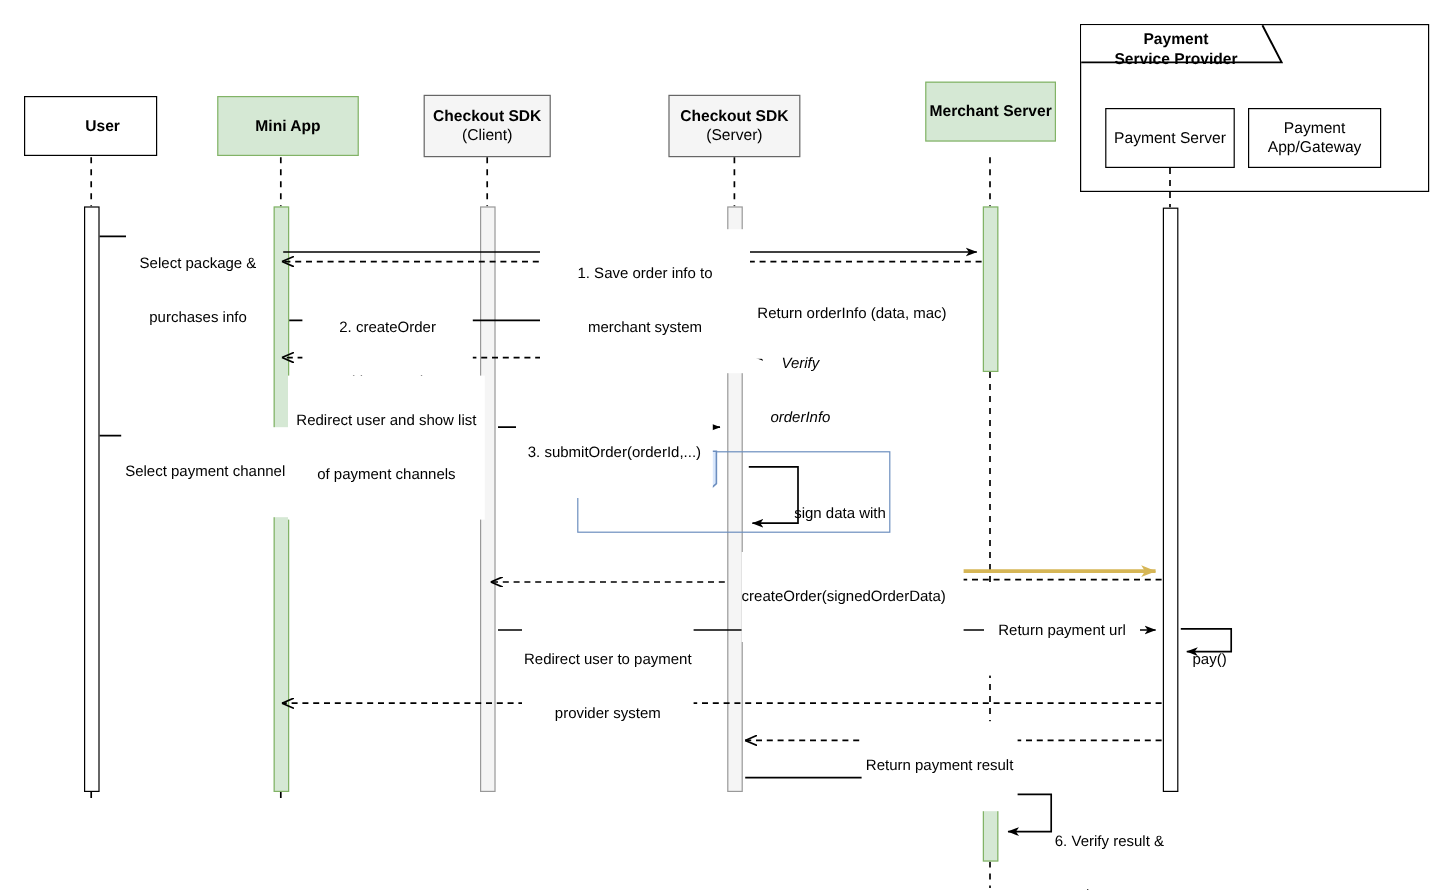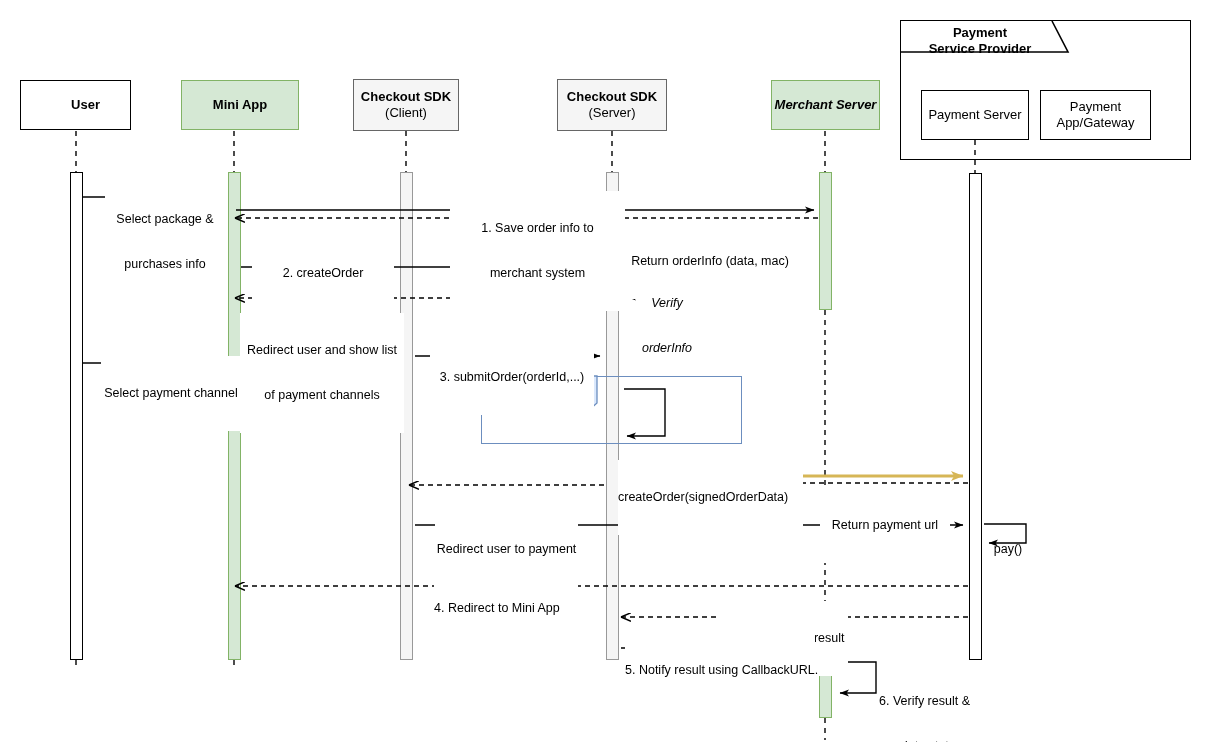--- a/index.html
+++ b/index.html
@@ -109,21 +109,21 @@
   <div class="hdr hdr-grey" style="left:353px; top:79px; width:106px; height:52px;">
     <span class="t1">Checkout SDK</span>
     <span class="t2">(Client)</span>
   </div>
 
   <div class="hdr hdr-grey" style="left:557px; top:79px; width:110px; height:52px;">
     <span class="t1">Checkout SDK</span>
     <span class="t2">(Server)</span>
   </div>
 
-  <div class="hdr hdr-green" style="left:771px; top:80px; width:109px; height:50px;font-style:italic;">
+  <div class="hdr hdr-green" style="left:771px; top:68px; width:109px; height:50px;">
     <span class="t1">Merchant Server</span>
   </div>
 
   <div class="pspbox" style="left:900px; top:20px; width:291px; height:140px;"></div>
 
   <svg class="layer">
     <path d="M900,20 L1055,20 L1068,47 L1068,52 L1056,52 L1056,52 L1048,52 L1048,52 Z" fill="none" stroke="none"></path>
 
     <path d="M901,21 L1052,21 L1068,52 L901,52 Z" fill="#ffffff" stroke="none"></path>
     <path d="M1052,21 L1068,52 L901,52" fill="none" stroke="#000000" stroke-width="1.6"></path>
@@ -278,48 +278,46 @@
   </div>
 
   <div class="lbl bg" style="left:101px; top:356px; width:140px;">
     <div>Select payment channel</div>
   </div>
 
   <div class="lbl bg" style="left:430px; top:340px; width:164px;">
     <div>3. submitOrder(orderId,...)</div>
   </div>
 
+  <div class="lbl" style="left:650px; top:391px; width:100px;">
+    <div>sign data with</div>
+    <div>config key</div>
+  </div>
 
   <div class="lbl bg" style="left:618px; top:460px; width:185px; text-align:left;">
     <div>createOrder(signedOrderData)</div>
   </div>
 
   <div class="lbl bg" style="left:820px; top:488px; width:130px;">
     <div>Return payment url</div>
   </div>
 
   <div class="lbl bg" style="left:435px; top:512px; width:143px;">
     <div>Redirect user to payment</div>
     <div>provider system</div>
   </div>
 
   <div class="lbl" style="left:988px; top:512px; width:40px;">
     <div>pay()</div>
   </div>
 
-  <div class="lbl bg" style="left:434px; top:571px; width:125px;">
-    <div>4. Redirect to Mini App</div>
-  </div>
 
   <div class="lbl bg" style="left:718px; top:601px; width:130px;">
     <div>Return payment result</div>
   </div>
 
-  <div class="lbl bg" style="left:625px; top:633px; width:190px;">
-    <div>5. Notify result using CallbackURL.</div>
-  </div>
 
   <div class="lbl" style="left:872px; top:664px; width:105px;">
     <div>6. Verify result &amp;</div>
     <div>update status</div>
   </div>
 
 </div>
 
 </body></html>

